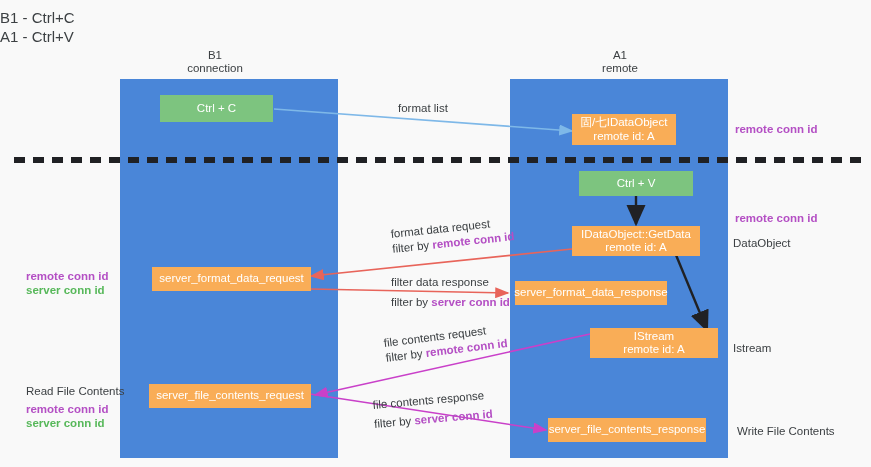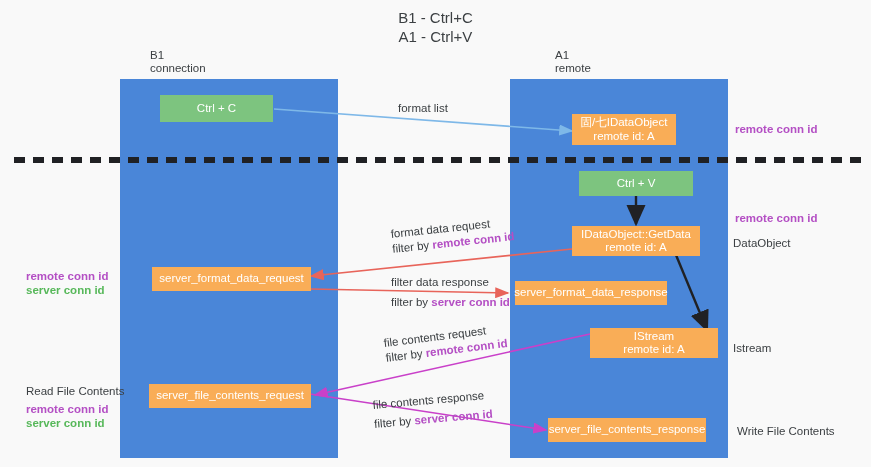--- a/index.html
+++ b/index.html
@@ -9,27 +9,27 @@
     font-family:"Liberation Sans", sans-serif;
     overflow:hidden;
     position:relative;
   }
   #stage{position:absolute;left:0;top:0;width:871px;height:467px;}
 
   .abs{position:absolute;}
 
   
   .title{
-    left:0;top:8px;width:871px;text-align:center;
+    left:0;top:8px;width:871px;text-align:left;
     font-size:15px;color:#3c4043;line-height:19px;
   }
 
   
   .colhead{
-    font-size:11.5px;color:#3c4043;line-height:13px;
+    font-size:11.5px;color:#3c4043;text-align:center;line-height:13px;
   }
 
   
   .lane{background:#4a86d8;}
 
   
   .box{
     box-sizing:border-box;
     display:flex;align-items:center;justify-content:center;
     flex-direction:column;

